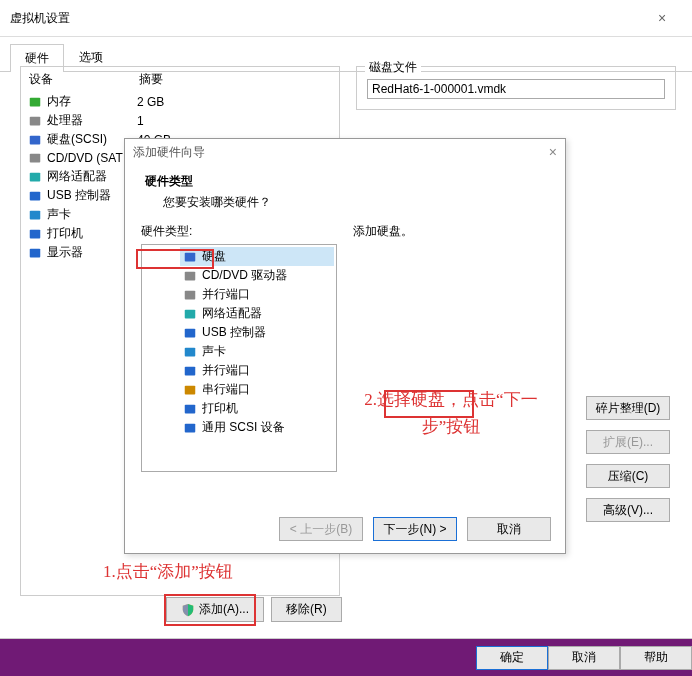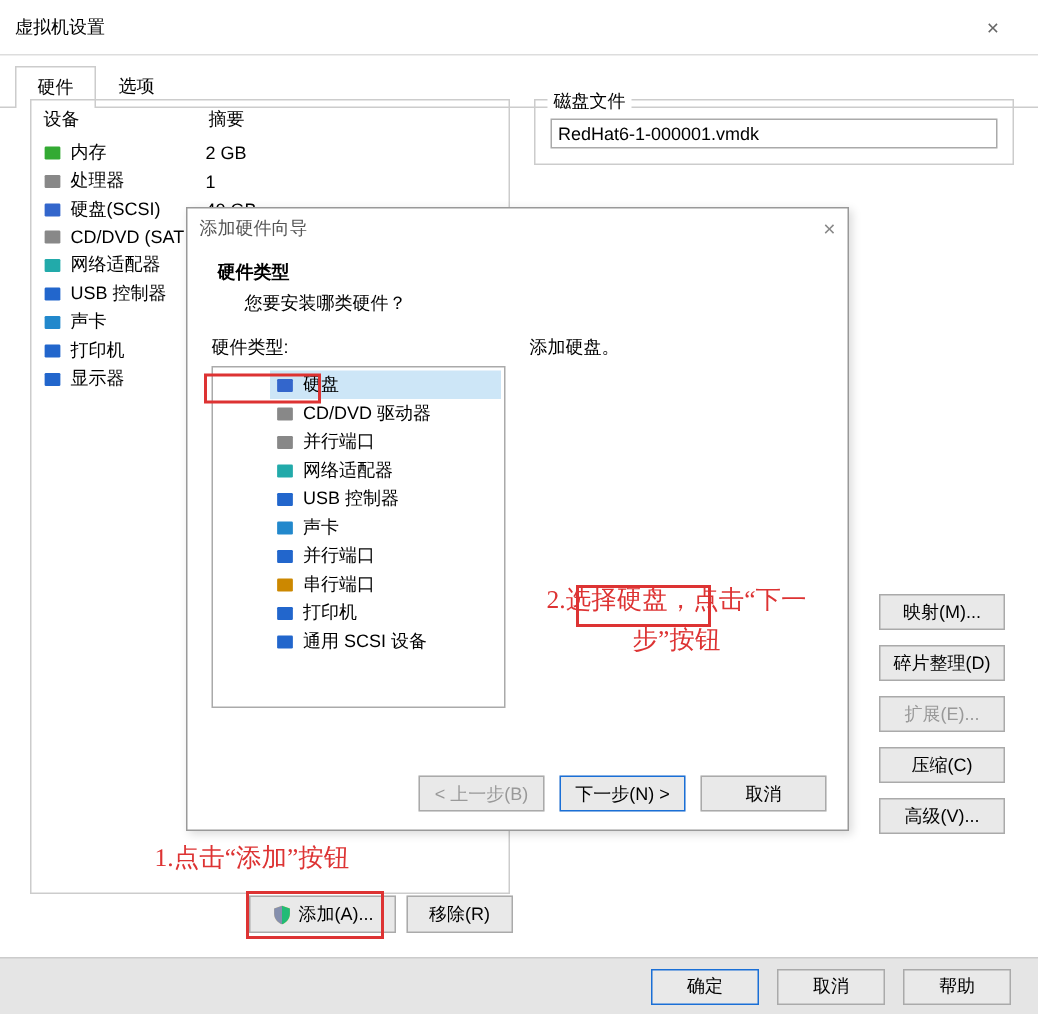--- a/index.html
+++ b/index.html
@@ -29,21 +29,21 @@
 .diskfile { width: 100%; height: 20px; border: 1px solid #aaa; padding: 2px 4px; background: #fff; }
 
 .sideBtns { position: absolute; right: 22px; top: 338px; display: flex; flex-direction: column; gap: 10px; }
 .sideBtns button { width: 84px; height: 24px; border: 1px solid #aaa; background: #e9e9e9; cursor: pointer; }
 .sideBtns button:disabled { color: #999; }
 
 .addrem { position: absolute; top: 597px; left: 166px; display: flex; gap: 7px; }
 .addrem button { height: 25px; padding: 0 14px; border: 1px solid #aaa; background: #e9e9e9; cursor: pointer; display: flex; align-items: center; gap: 4px; }
 .shield { width: 14px; height: 14px; }
 
-.bottombar { position: absolute; bottom: 0; left: 0; right: 0; height: 38px; border-top: 1px solid #ccc; display: flex; justify-content: flex-end; align-items: center; gap: 12px; padding-right: 18px; background: #e5e5e5; }
+.bottombar { position: absolute; bottom: 0; left: 0; right: 0; height: 38px; border-top: 1px solid #ccc; display: flex; justify-content: flex-end; align-items: center; background: #701a75; }
 .bottombar button { width: 72px; height: 24px; border: 1px solid #aaa; background: #e9e9e9; cursor: pointer; }
 .bottombar button.primary { border-color: #1a6fd6; }
 
 
 .wizard { position: absolute; top: 138px; left: 124px; width: 442px; height: 416px; background: #fff; border: 1px solid #999; box-shadow: 2px 2px 6px rgba(0,0,0,0.15); }
 .wizard .wtitle { height: 26px; display: flex; align-items: center; padding: 0 8px; }
 .wizard .wtitle .t { flex: 1; color: #555; }
 .wizard .wtitle .x { color: #888; cursor: pointer; font-size: 14px; }
 .wizard .whead { padding: 8px 20px 12px 20px; }
 .wizard .whead .h1 { font-weight: bold; margin-bottom: 4px; }
@@ -190,21 +190,20 @@
   </div>
 
   <div class="rightside">
     <div class="group">
       <span class="gtitle">磁盘文件</span>
       <input class="diskfile" value="RedHat6-1-000001.vmdk" style="">
     </div>
   </div>
 
   <div class="sideBtns">
-    <button>映射(M)...</button>
     <button>碎片整理(D)</button>
     <button disabled="">扩展(E)...</button>
     <button>压缩(C)</button>
     <button>高级(V)...</button>
   </div>
 
 </div>
 
 <div class="addrem">
   <button>

